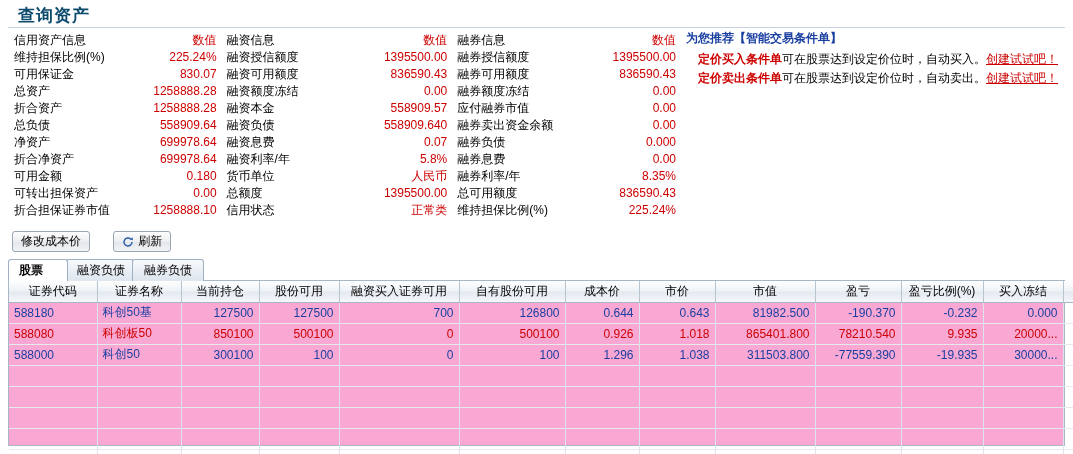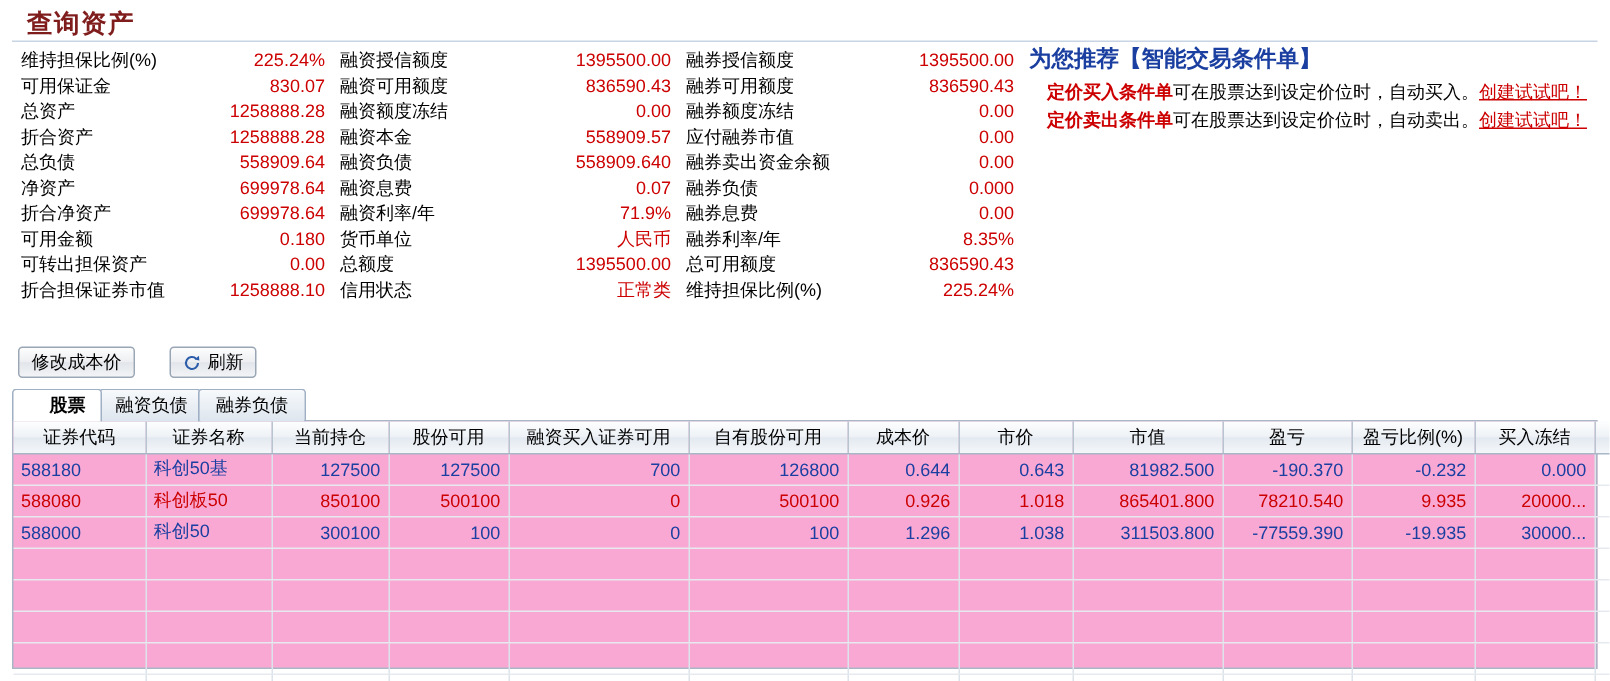--- a/index.html
+++ b/index.html
@@ -10,21 +10,21 @@
     font-family: "Liberation Sans", sans-serif;
     font-size: 12px;
     color: #000;
     overflow: hidden;
   }
   #root { position: relative; width: 1073px; height: 454px; }
 
   
   .page-title {
     position: absolute; left: 18px; top: 4px;
-    font-size: 17px; font-weight: bold; color: #7f1d1d;
+    font-size: 17px; font-weight: bold; color: #0c4a6e;
     letter-spacing: 1px;
   }
   .title-underline {
     position: absolute; left: 8px; top: 27px; width: 1057px; height: 1px;
     background: #c8d4e4;
   }
 
   
   .summary {
     position: absolute; left: 12px; top: 32px;
@@ -44,21 +44,21 @@
   .col-a { width: 108px; }
   .col-b { width: 104px; }
   .col-c { width: 118px; }
   .col-d { width: 112px; }
   .col-e { width: 128px; }
   .col-f { width: 100px; }
 
   
   .promo { position: absolute; left: 686px; top: 30px; width: 384px; }
   .promo-title {
-    color: #1a3fa0; font-weight: bold; font-size: 15px; margin-bottom: 3px;
+    color: #1a3fa0; font-weight: bold; font-size: 12px; margin-bottom: 3px;
   }
   .promo-row { font-size: 12px; line-height: 19px; white-space: nowrap; text-align: center; }
   .promo-key { color: #cc0000; font-weight: bold; }
   .promo-txt { color: #000; }
   .promo-link { color: #cc0000; text-decoration: underline; cursor: pointer; }
 
   
   .btn-row { position: absolute; left: 12px; top: 231px; }
   .btn {
     display: inline-flex; align-items: center; justify-content: flex-start;
@@ -133,20 +133,28 @@
     <colgroup>
       <col class="col-a">
         <col class="col-b">
         <col class="col-c">
         <col class="col-d">
         <col class="col-e">
         <col class="col-f">
     </colgroup>
     <tbody id="summary-body">
         <tr>
+          <td class="lbl">信用资产信息</td>
+          <td class="hdr">数值</td>
+          <td class="lbl">融资信息</td>
+          <td class="hdr">数值</td>
+          <td class="lbl">融券信息</td>
+          <td class="hdr">数值</td>
+        </tr>
+        <tr>
           <td class="lbl">维持担保比例(%)</td>
           <td class="val">225.24%</td>
           <td class="lbl">融资授信额度</td>
           <td class="val">1395500.00</td>
           <td class="lbl">融券授信额度</td>
           <td class="val">1395500.00</td>
         </tr>
         <tr>
           <td class="lbl">可用保证金</td>
           <td class="val">830.07</td>
@@ -184,21 +192,21 @@
           <td class="val">699978.64</td>
           <td class="lbl">融资息费</td>
           <td class="val">0.07</td>
           <td class="lbl">融券负债</td>
           <td class="val">0.000</td>
         </tr>
         <tr>
           <td class="lbl">折合净资产</td>
           <td class="val">699978.64</td>
           <td class="lbl">融资利率/年</td>
-          <td class="val">71.9%</td>
+          <td class="val">5.8%</td>
           <td class="lbl">融券息费</td>
           <td class="val">0.00</td>
         </tr>
         <tr>
           <td class="lbl">可用金额</td>
           <td class="val">0.180</td>
           <td class="lbl">货币单位</td>
           <td class="val">人民币</td>
           <td class="lbl">融券利率/年</td>
           <td class="val">8.35%</td>
@@ -241,21 +249,21 @@
         <svg width="12" height="12" viewBox="0 0 12 12">
           <path d="M10 6a4 4 0 1 1-1.2-2.85" fill="none" stroke="#2a5caa" stroke-width="1.4"></path>
           <polygon points="10.6,1.2 10.9,4.3 7.8,3.6" fill="#2a5caa"></polygon>
         </svg>
       </span>
       <span>刷新</span>
     </div>
   </div>
 
   <div class="tabs">
-    <div class="tab active" style="left:0px;width:60px;text-align:right;">
+    <div class="tab active" style="left:0px;width:60px;text-align:left;">
       <span>股票</span>
     </div>
     <div class="tab inactive" style="left:58px;width:68px;text-align:center;">
       <span>融资负债</span>
     </div>
     <div class="tab inactive" style="left:124px;width:72px;text-align:center;">
       <span>融券负债</span>
     </div>
   </div>
 

